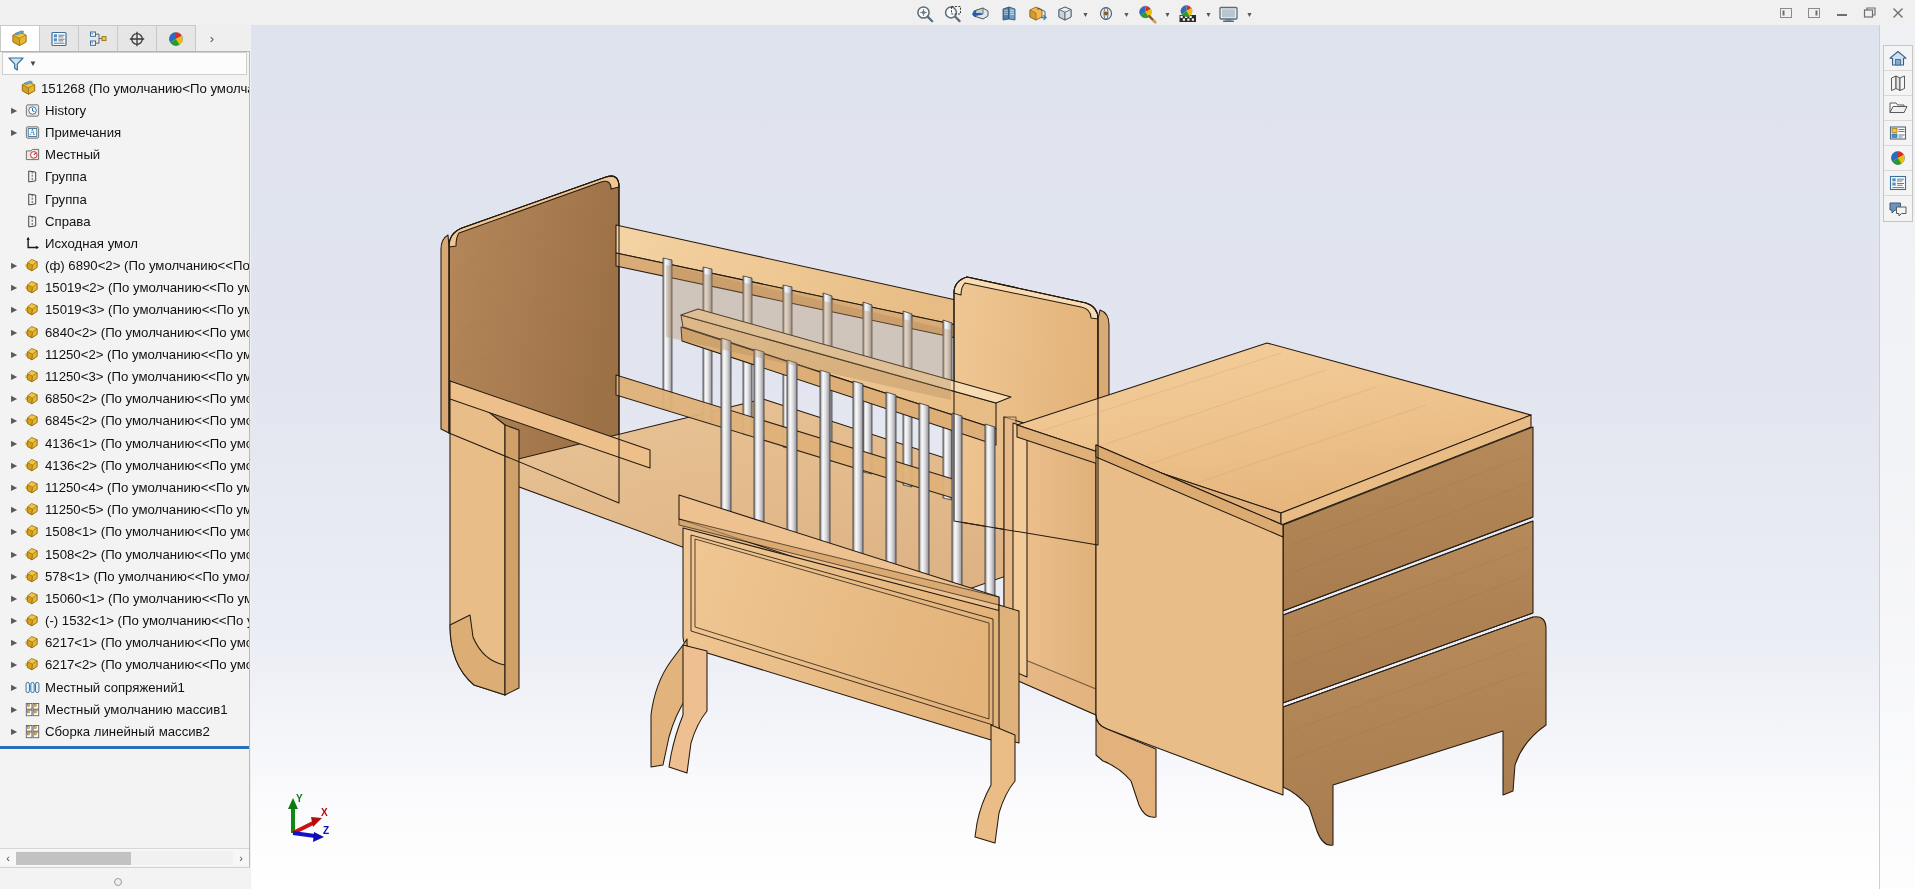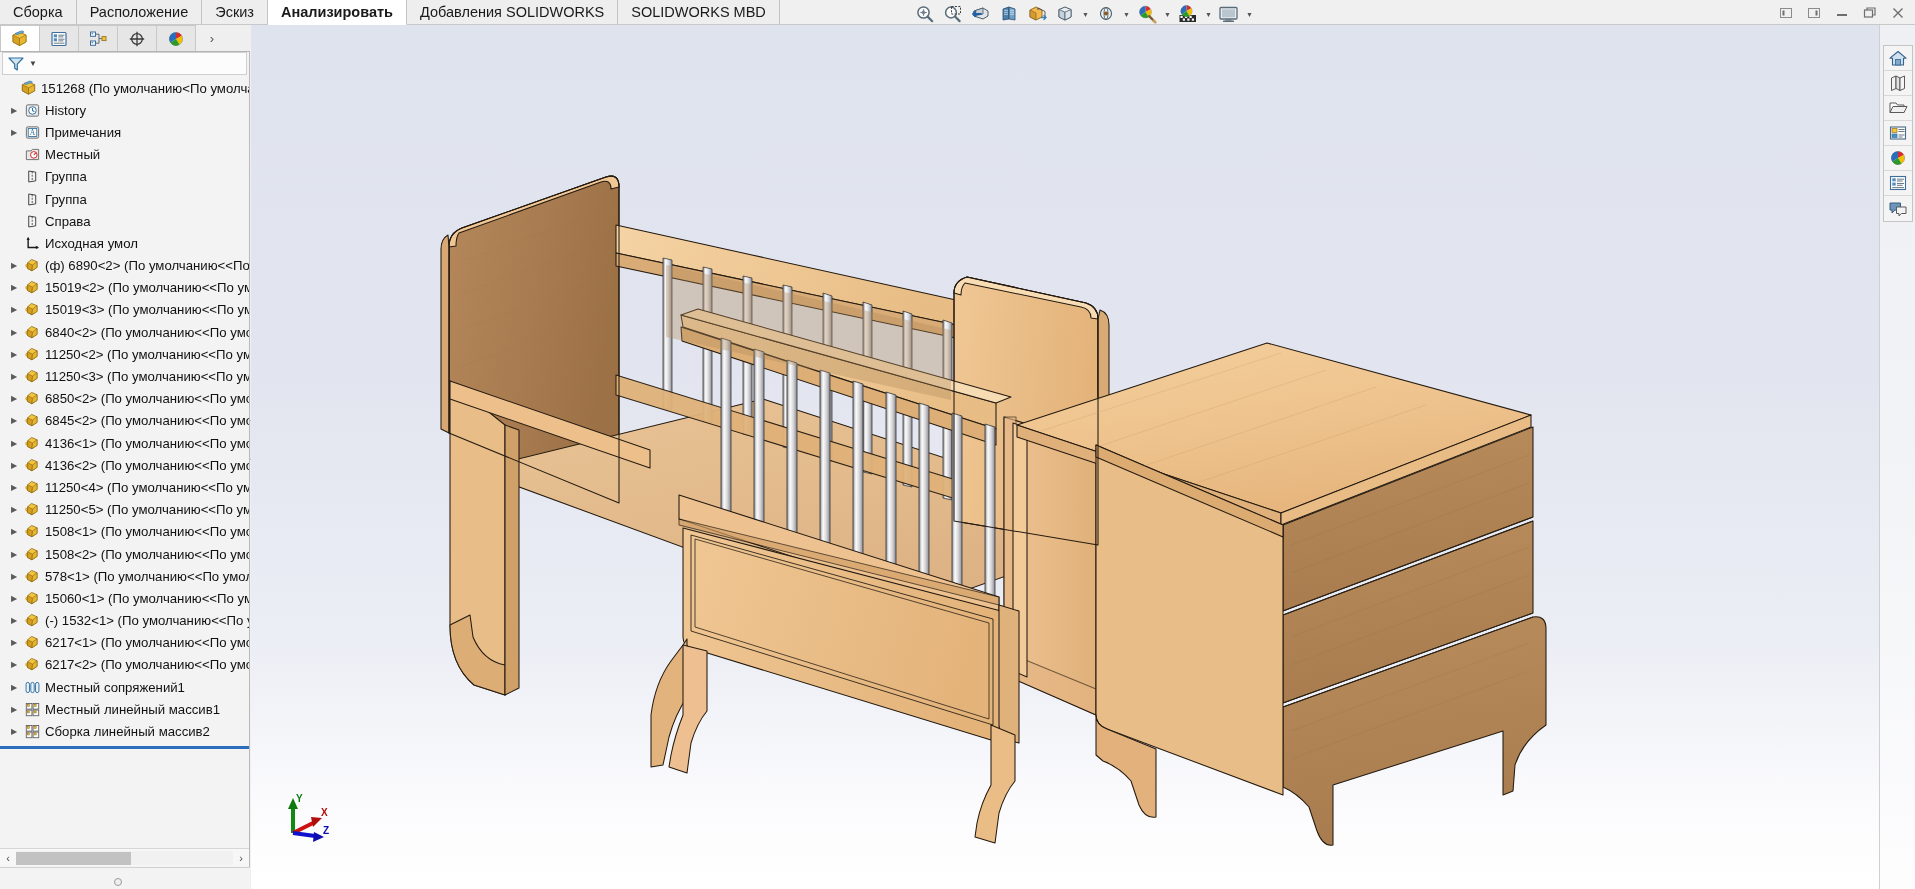--- a/index.html
+++ b/index.html
@@ -203,40 +203,20 @@
   }
   .rt-btn:last-child { border-bottom: none; }
 
   .axis-triad { position: absolute; left: 279px; top: 789px; }
 </style>
 </head>
 <body>
 
 <div id="app">
 
-  <div class="tabbar">
-    <div class="tab">
-        <span>Сборка</span>
-      </div>
-    <div class="tab">
-        <span>Расположение</span>
-      </div>
-    <div class="tab">
-        <span>Эскиз</span>
-      </div>
-    <div class="tab active">
-        <span>Анализировать</span>
-      </div>
-    <div class="tab">
-        <span>Добавления SOLIDWORKS</span>
-      </div>
-    <div class="tab">
-        <span>SOLIDWORKS MBD</span>
-      </div>
-  </div>
 
   <div class="center-tools">
 
     <div class="ct-btn">
       <svg width="20" height="20" viewBox="0 0 20 20">
         <circle cx="8.5" cy="8.5" r="5.6" fill="#fafafa" stroke="#5a6b78" stroke-width="1.5"></circle>
         <path d="M12.6 12.6 L17.2 17.2" stroke="#5a6b78" stroke-width="2.2" stroke-linecap="round"></path>
         <path d="M8.5 5.3v6.4M5.3 8.5h6.4" stroke="#6f8190" stroke-width="1.1"></path>
         <circle cx="8.5" cy="8.5" r="1.5" fill="none" stroke="#6f8190" stroke-width="1"></circle>
       </svg>
@@ -758,21 +738,21 @@
               <rect x="2.4" y="2.6" width="6" height="6" fill="#fcfcfc" stroke="#5a5a5a" stroke-width="0.9"></rect>
                <rect x="3.5" y="3.6" width="2.2" height="2" fill="#f3c43f" stroke="#9a7416" stroke-width="0.6"></rect>
                <rect x="9.6" y="2.6" width="6" height="6" fill="#fcfcfc" stroke="#5a5a5a" stroke-width="0.9"></rect>
                <rect x="10.7" y="3.6" width="2.2" height="2" fill="#f3c43f" stroke="#9a7416" stroke-width="0.6"></rect>
                <rect x="2.4" y="9.6" width="6" height="6" fill="#fcfcfc" stroke="#5a5a5a" stroke-width="0.9"></rect>
                <rect x="3.5" y="10.6" width="2.2" height="2" fill="#f3c43f" stroke="#9a7416" stroke-width="0.6"></rect>
                <rect x="9.6" y="9.6" width="6" height="6" fill="#fcfcfc" stroke="#5a5a5a" stroke-width="0.9"></rect>
                <rect x="10.7" y="10.6" width="2.2" height="2" fill="#f3c43f" stroke="#9a7416" stroke-width="0.6"></rect>
             </svg>
           </div>
-          <div class="tlabel">Местный линейный массив1</div>
+          <div class="tlabel">Местный умолчанию массив1</div>
         </div>
         <div class="trow lvl1">
           <div class="twist">▶</div>
           <div class="tico">
             <svg width="17" height="17" viewBox="0 0 18 18">
               <rect x="2.4" y="2.6" width="6" height="6" fill="#fcfcfc" stroke="#5a5a5a" stroke-width="0.9"></rect>
                <rect x="3.5" y="3.6" width="2.2" height="2" fill="#f3c43f" stroke="#9a7416" stroke-width="0.6"></rect>
                <rect x="9.6" y="2.6" width="6" height="6" fill="#fcfcfc" stroke="#5a5a5a" stroke-width="0.9"></rect>
                <rect x="10.7" y="3.6" width="2.2" height="2" fill="#f3c43f" stroke="#9a7416" stroke-width="0.6"></rect>
                <rect x="2.4" y="9.6" width="6" height="6" fill="#fcfcfc" stroke="#5a5a5a" stroke-width="0.9"></rect>

